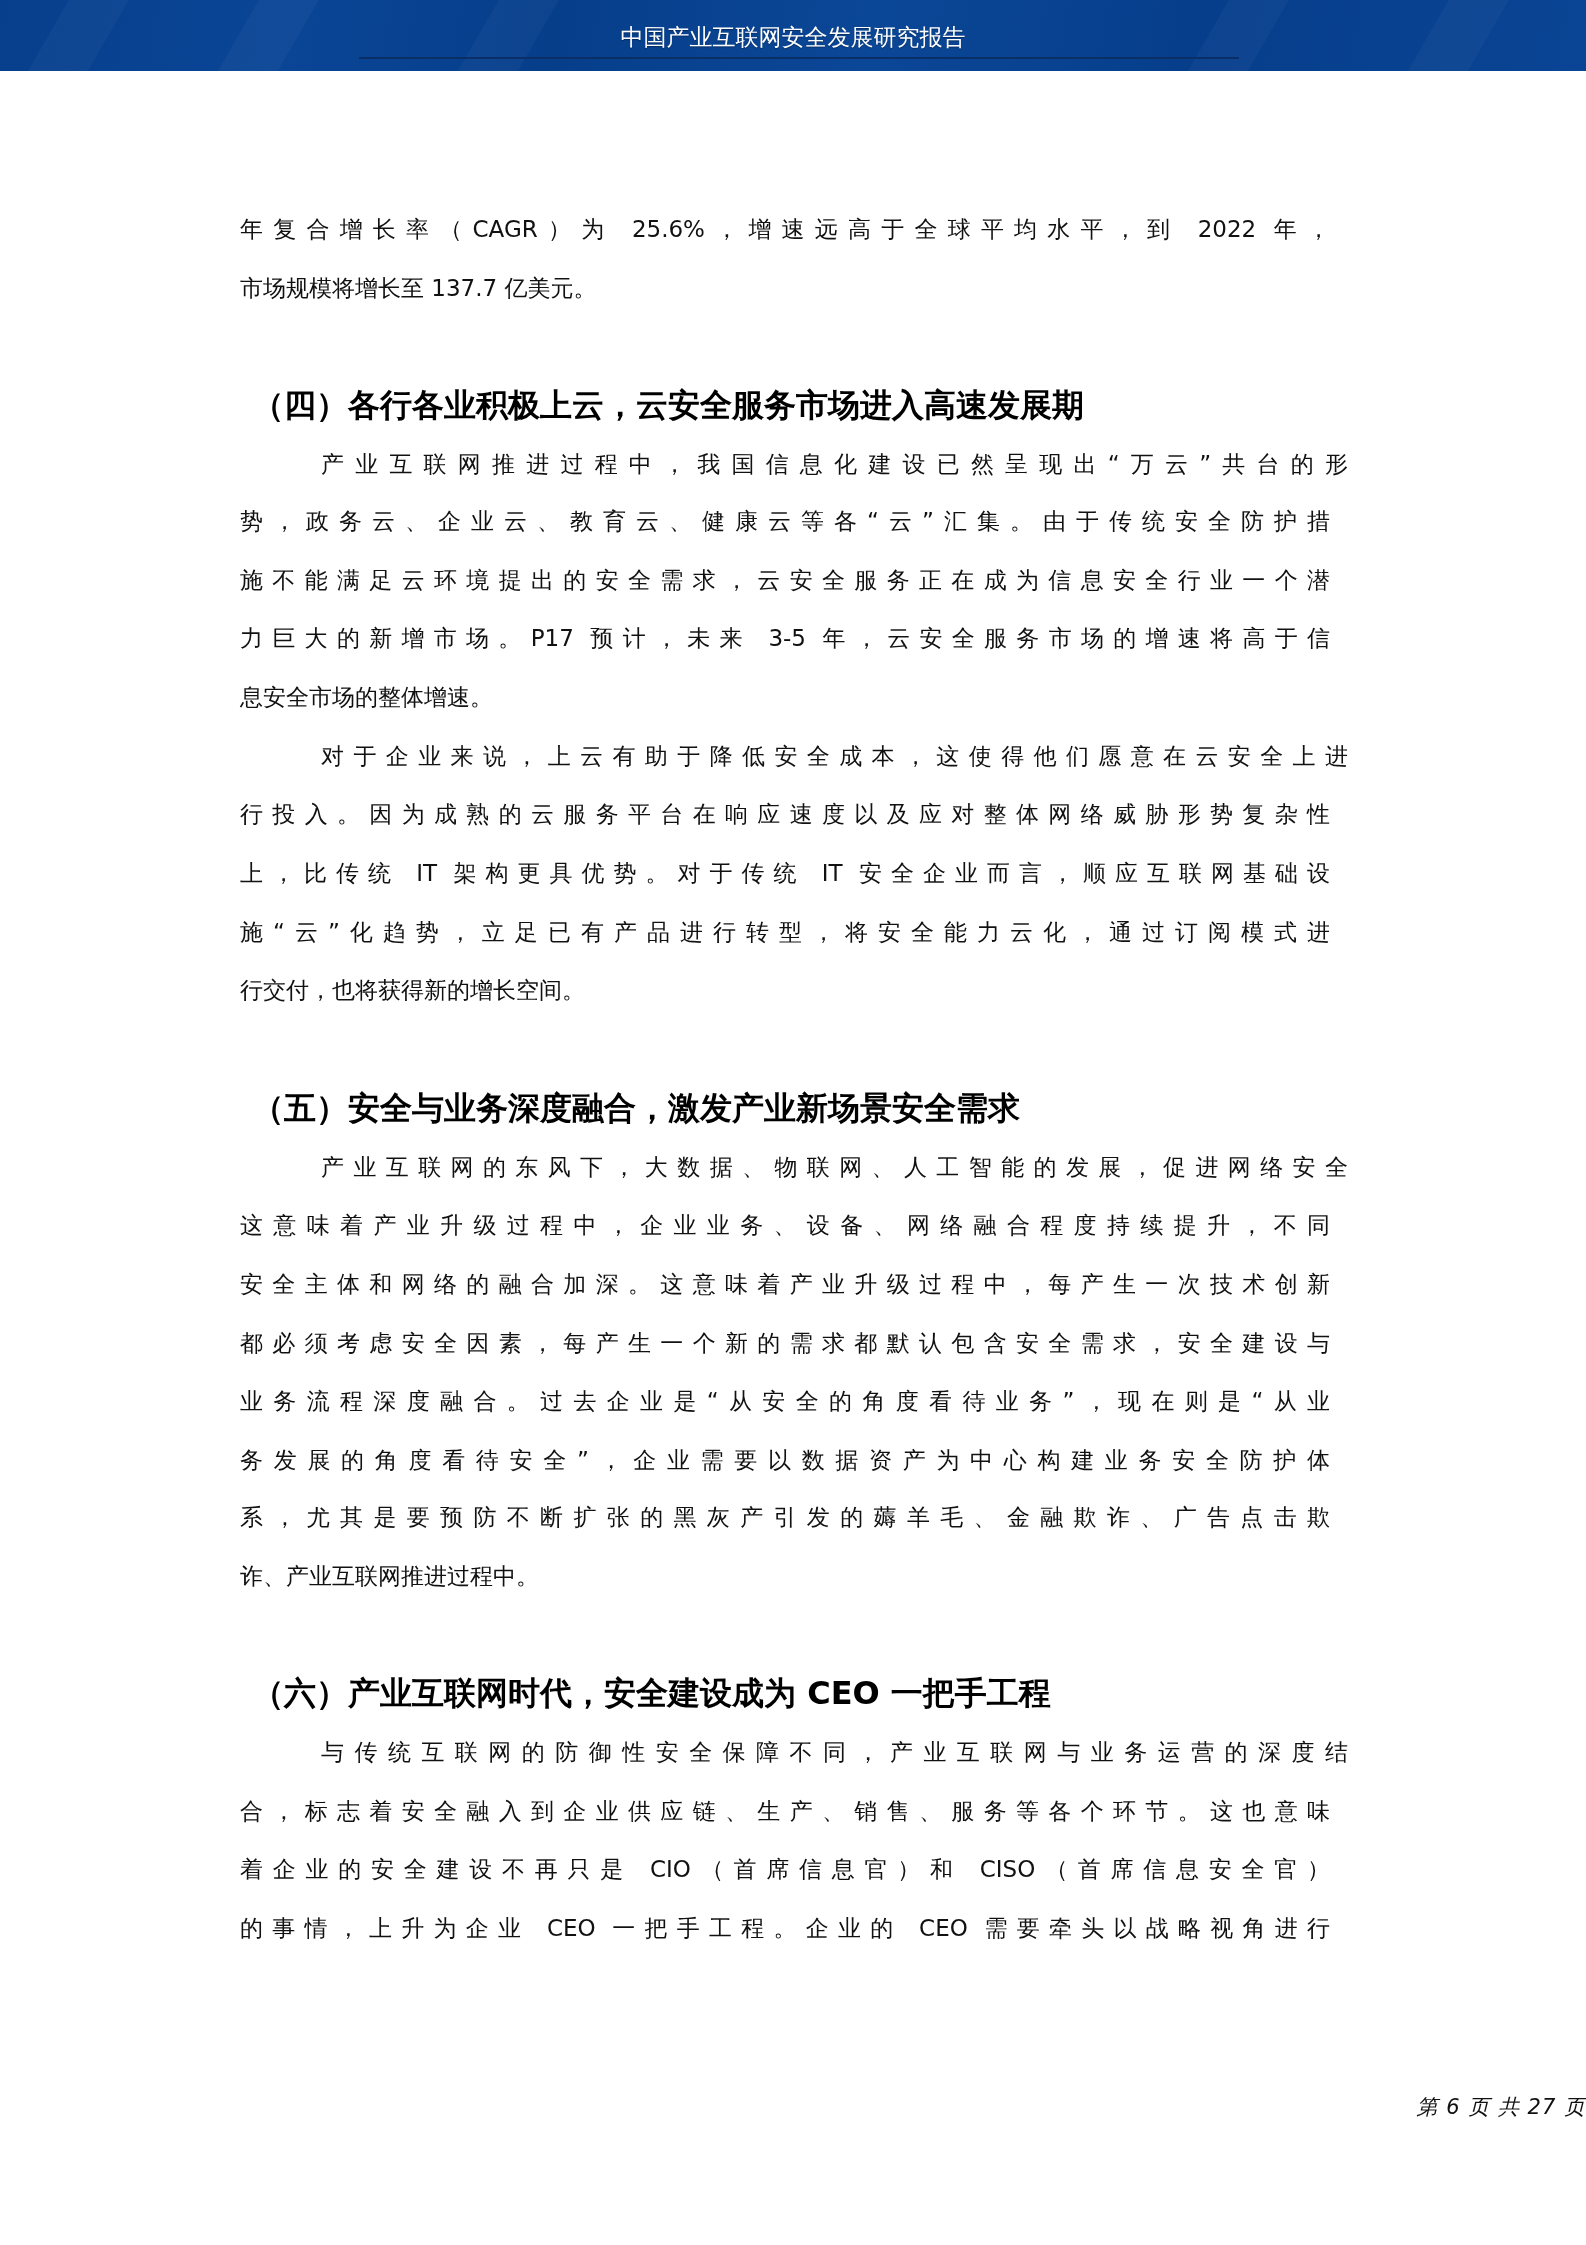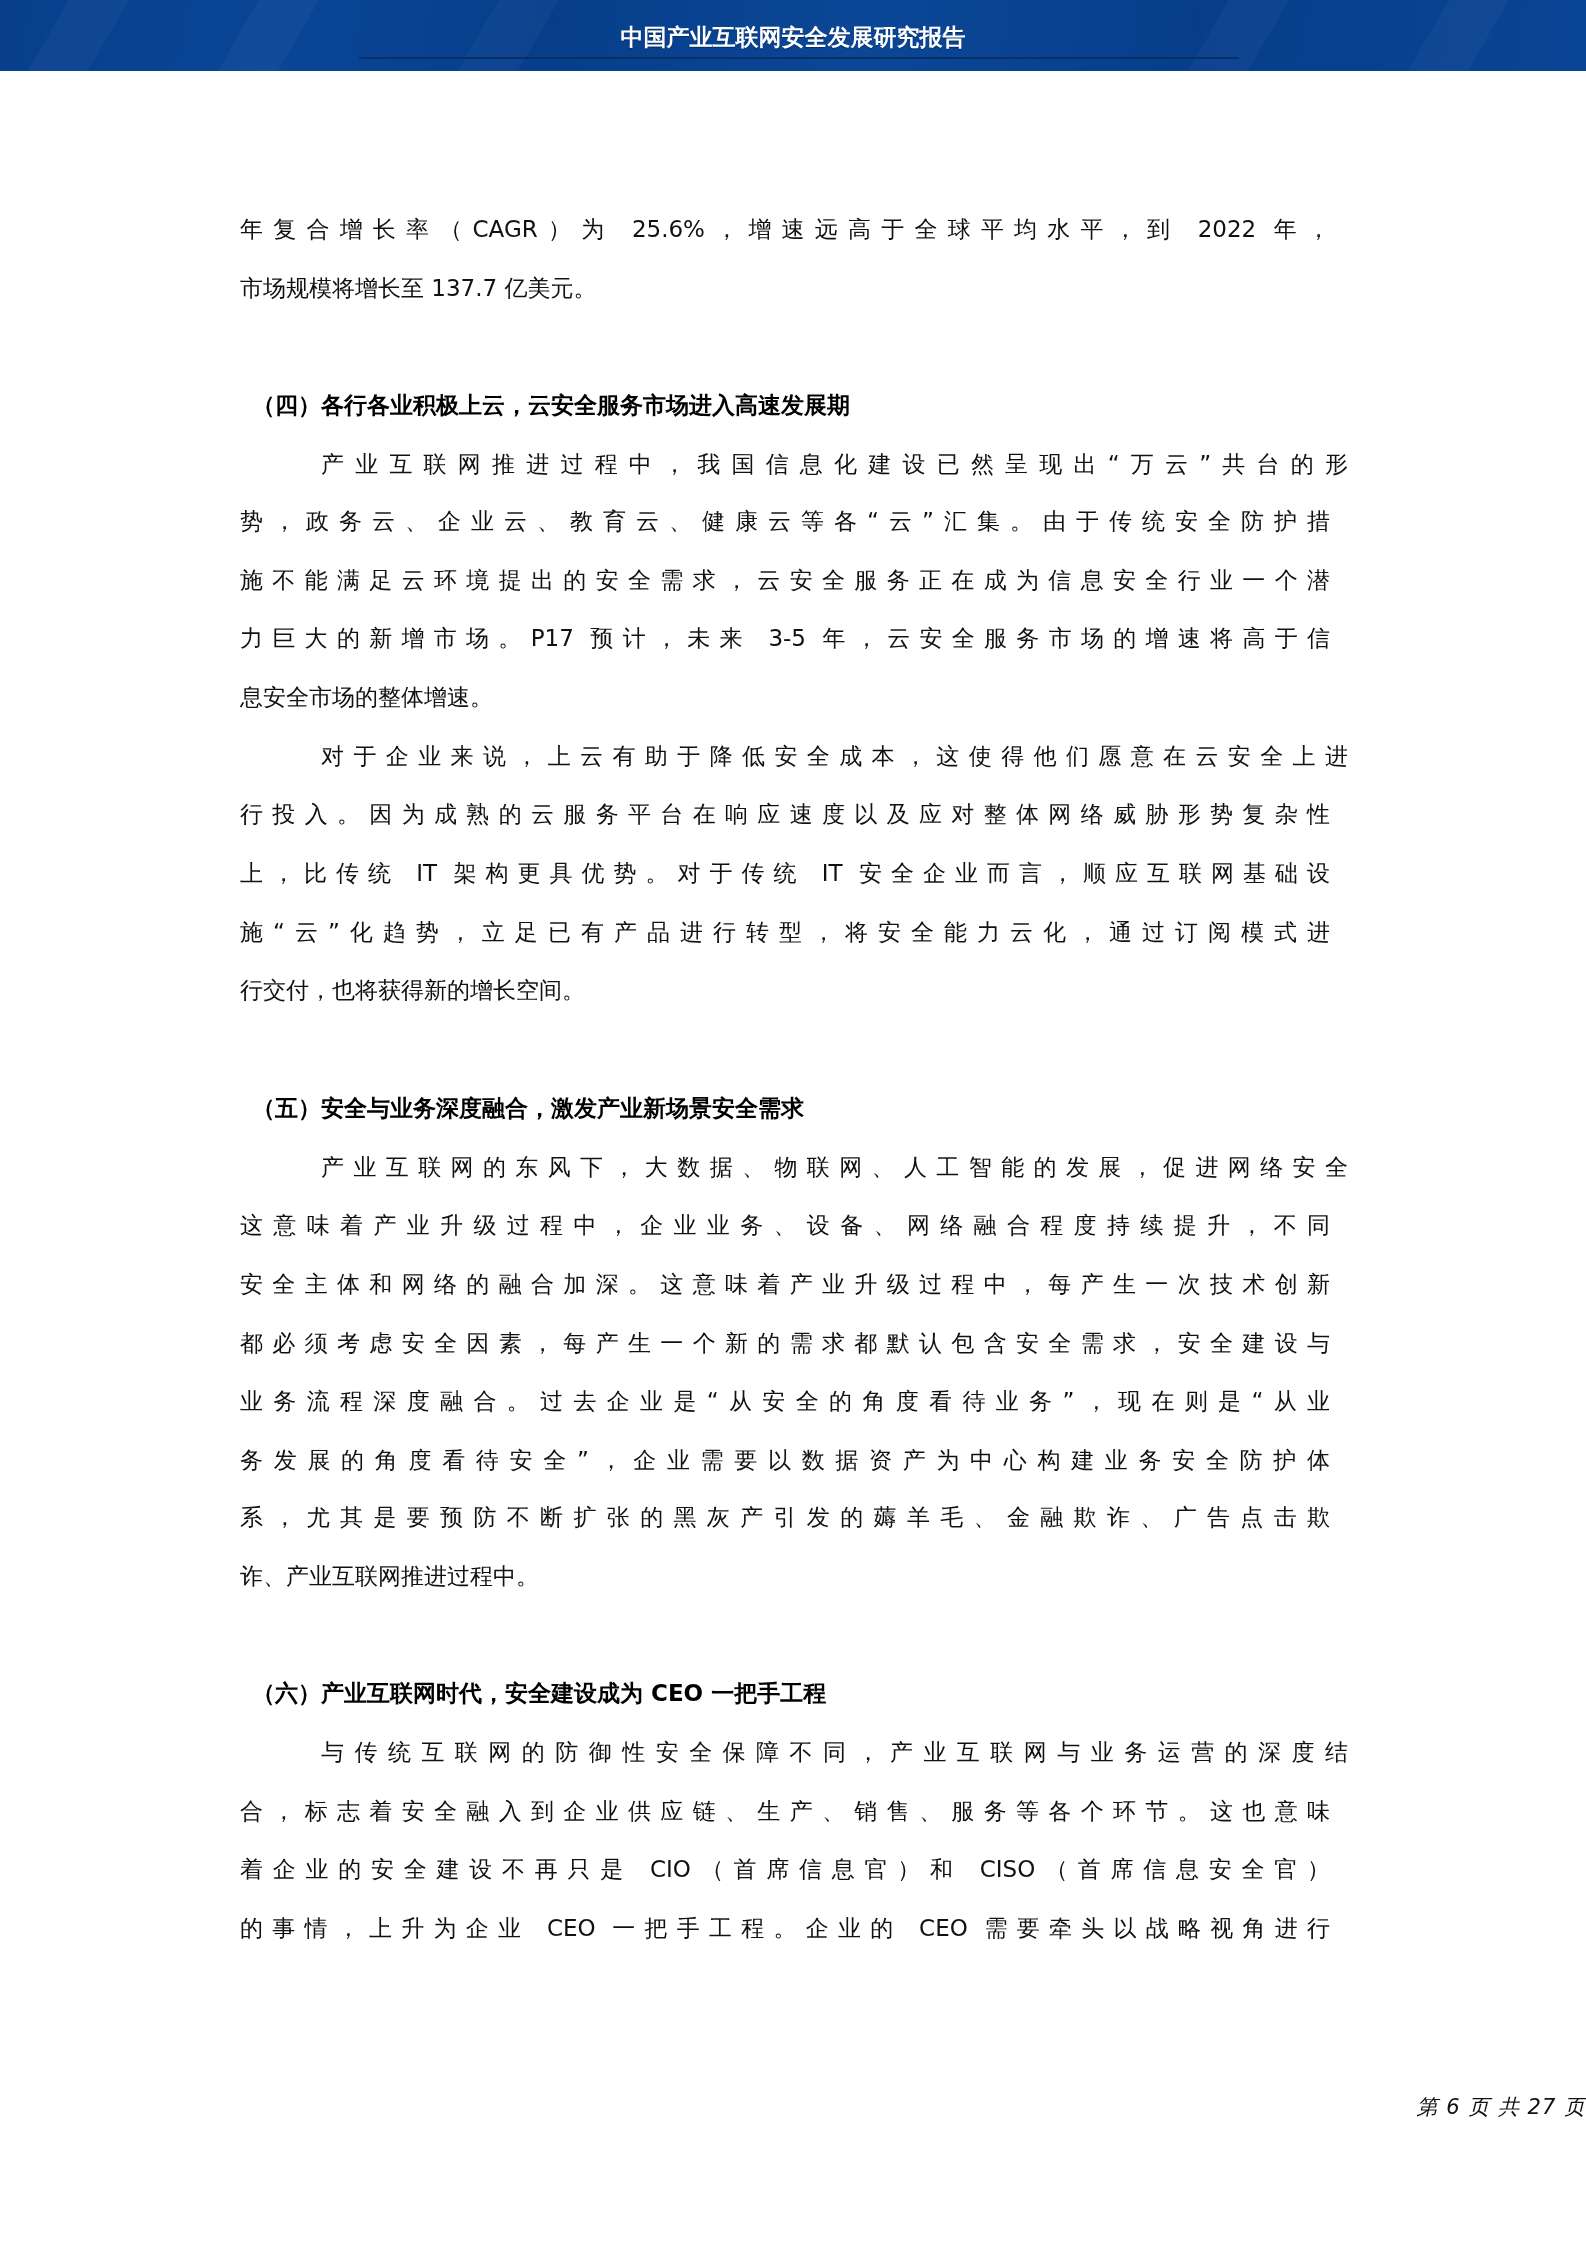--- a/index.html
+++ b/index.html
@@ -13,38 +13,38 @@
     position: absolute; left: 0; top: 0; width: 1586px; height: 71px;
     background: linear-gradient(100deg, #073f8c 0%, #0a4596 18%, #063e8a 35%, #0b4797 55%, #063e8b 75%, #0a4494 100%);
     overflow: hidden;
   }
   .header .streak {
     position: absolute; top: -20px; width: 60px; height: 140px;
     background: rgba(255,255,255,0.035); transform: skewX(-30deg);
   }
   .header-title {
     position: absolute; left: 0; width: 1586px; top: 20px;
-    text-align: center; color: #ffffff; font-weight: bold;
+    text-align: center; color: #ffffff; font-weight: normal;
     font-size: 23px; line-height: 34px; letter-spacing: 0px;
     text-shadow: 0 1px 1px rgba(0,0,0,0.35);
   }
   .header-rule {
     position: absolute; left: 359px; width: 880px; top: 57px; height: 2px;
     background: #0a2f66;
   }
   .line {
     position: absolute; left: 240px; width: 1090px;
     font-size: 23px; line-height: 40px; height: 40px;
     white-space: nowrap; text-align: justify; text-align-last: justify;
   }
   .line.last { text-align-last: left; }
   .line.indent { left: 321px; width: 1027px; }
   .heading {
     position: absolute; left: 252px;
-    font-size: 23px; line-height: 40px; height: 40px; font-weight: bold;
+    font-size: 32px; line-height: 40px; height: 40px; font-weight: bold;
     white-space: nowrap; color: #000;
   }
   .footer {
     position: absolute; left: 0; width: 1586px; top: 2093px;
     text-align: right; font-size: 21px; line-height: 28px;
     font-style: italic; color: #111; letter-spacing: 1px;
   }
 </style>
 </head>
 <body>

